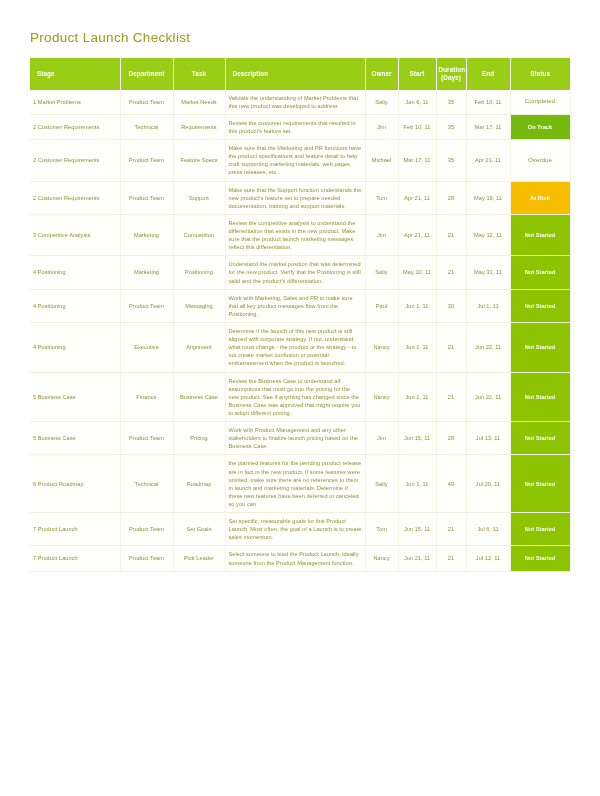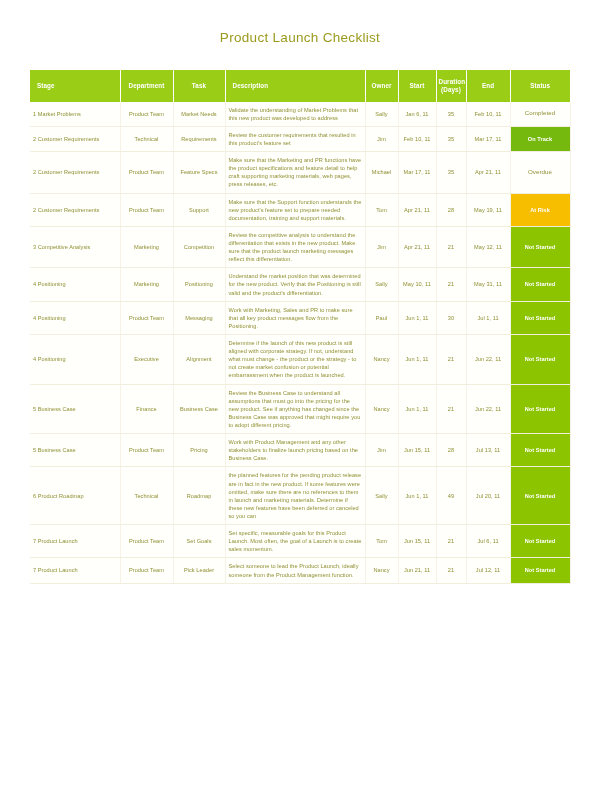--- a/index.html
+++ b/index.html
@@ -15,26 +15,26 @@
     overflow: hidden;
   }
   .page {
     width: 600px;
     height: 796px;
     position: relative;
     box-sizing: border-box;
     padding: 0 30px;
   }
   .doc-title {
-    text-align: center;
+    text-align: left;
     font-size: 13.5px;
     color: #9a9a1e;
     letter-spacing: 0.3px;
     padding-top: 30px;
-    padding-bottom: 25px;
+    padding-bottom: 13px;
     padding-right: 0px;
     font-weight: normal;
     margin: 0;
   }
   table.checklist {
     width: 540px;
     border-collapse: collapse;
     table-layout: fixed;
   }
   table.checklist thead th {

